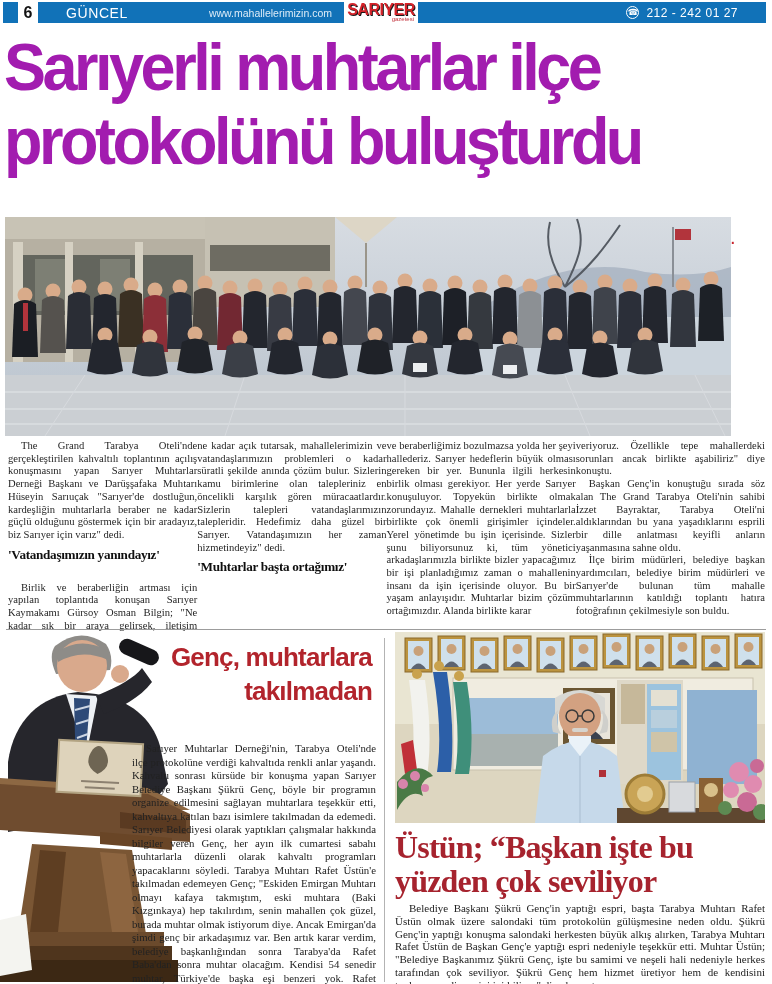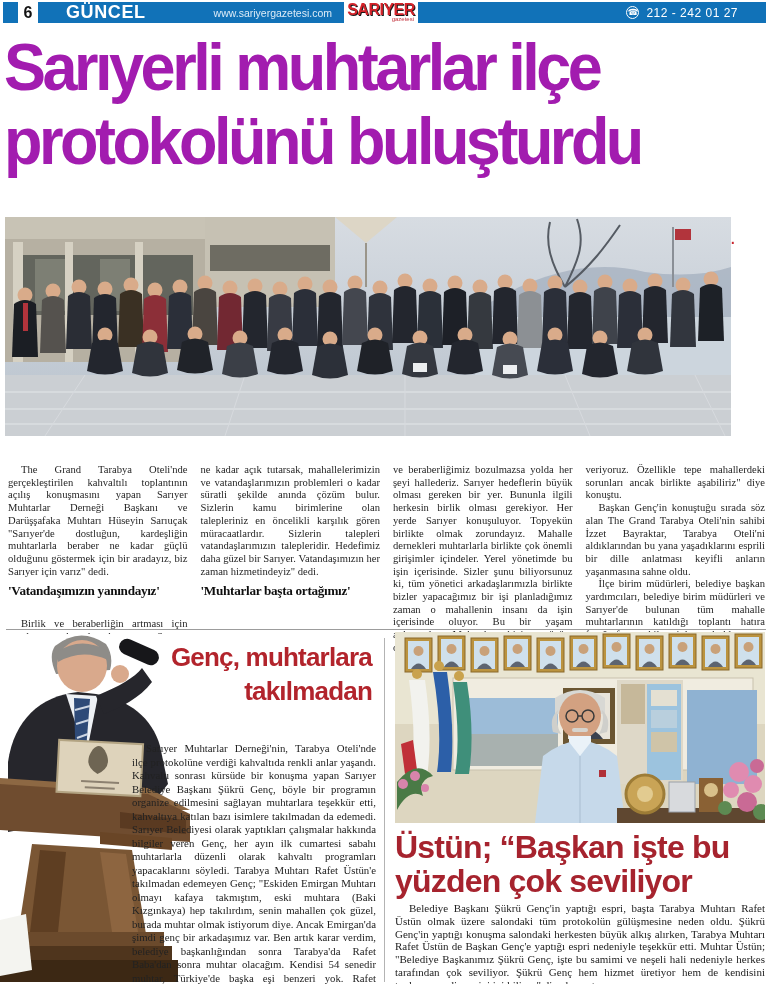--- a/index.html
+++ b/index.html
@@ -8,21 +8,21 @@
           overflow:hidden; font-family:"Liberation Serif", serif; color:#1e1e1e; }
 
   
   .topbar { position:absolute; left:0; top:0; width:772px; height:26px; }
   .sq   { position:absolute; left:3px;  top:2px; width:15px; height:21px; background:#1172b8; }
   .pagenum { position:absolute; left:19px; top:2px; width:18px; height:21px; text-align:center;
              font-family:"Liberation Sans", sans-serif; font-weight:bold; font-size:16px; line-height:21px; color:#121212; }
   .bar { position:absolute; top:2px; height:21px; background:#1172b8; display:flex; align-items:center; }
   .bar1 { left:38px; width:306px; }
   .section { margin-left:28px; color:#fff; font-family:"Liberation Sans", sans-serif;
-             font-weight:bold; font-size:18px; letter-spacing:.6px; }
+             font-weight:normal; font-size:14px; letter-spacing:.6px; }
   .website { margin-left:auto; margin-right:12px; color:#dcebf7; font-family:"Liberation Sans", sans-serif; font-size:10.5px; }
   .logo { position:absolute; left:344px; top:1px; width:74px; height:24px; text-align:center; background:#fff; }
   .logo-title { font-family:"Liberation Sans", sans-serif; font-weight:bold; font-size:16px;
                 color:#d5232a; letter-spacing:-0.5px; text-shadow:1px 1px 0 #1a1a1a; line-height:17px; display:block; }
   .logo-sub { display:block; text-align:right; font-family:"Liberation Sans", sans-serif;
               font-size:6px; color:#c2303a; margin-top:-2px; padding-right:4px; }
   .bar2 { left:418px; width:348px; justify-content:flex-end; padding-right:28px; gap:7px; }
   .phone-badge { width:13px; height:13px; border:1px solid #fff; border-radius:50%; color:#fff;
                  font-size:8.5px; line-height:11px; text-align:center; display:inline-block;
                  font-family:"DejaVu Sans", sans-serif; }
@@ -35,55 +35,55 @@
   .headline span { display:block; transform:scaleY(1.05); transform-origin:top left; }
   .subhead { position:absolute; left:5px; top:187px; width:760px;
              font-family:"Liberation Sans", sans-serif; font-size:20px; letter-spacing:-0.3px; color:#c8232c;margin-top:39px; }
 
   
   .main-photo   { position:absolute; left:5px; top:217px; width:726px; height:219px; }
   .podium-photo { position:absolute; left:0; top:2px; width:200px; height:348px; }
   .office-photo { display:block; width:370px; height:191px; }
 
   
-  .columns { position:absolute; left:8px; top:464px; width:757px; display:flex; gap:13px; }
+  .columns { position:absolute; left:8px; top:440px; width:757px; display:flex; }
   .col { flex:1; font-size:10.6px; line-height:12.7px; text-align:justify; color:#1f1f1f; }
   .col p { text-indent:13px; }
   .col p.ni { text-indent:0; }
   .col h3 { font-size:13.2px; line-height:15px; margin:5px 0 20px; letter-spacing:-0.3px; color:#0f0f0f; }
 
   .hrule { position:absolute; left:6px; top:629px; width:760px; height:1px; background:#9c9c9c; }
 
   
   .bottom { position:absolute; left:0; top:632px; width:772px; height:352px; }
   .vrule  { position:absolute; left:384px; top:6px; width:1px; height:344px; background:#b3b3b3; }
   .cell-left  { position:absolute; left:0; top:0; width:380px; height:352px; }
   .genc-head { position:absolute; left:100px; top:8px; width:272px; text-align:right;
                font-family:"Liberation Sans", sans-serif; font-weight:bold;
                font-size:26px; line-height:34px; letter-spacing:-0.8px; color:#b2242c; }
   .genc-head span { display:block; }
   .genc-body { position:absolute; left:132px; top:110px; width:244px;
                font-size:10.8px; line-height:13.5px; text-align:justify; text-indent:14px; color:#222; }
   .cell-right { position:absolute; left:395px; top:0; width:370px; }
-  .ustun-head { margin-top:7px; font-family:Liberation Sans, sans-serif; font-weight:bold;
+  .ustun-head { margin-top:7px; font-family:Liberation Serif, serif; font-weight:bold;
                 font-size:32px; line-height:34px; letter-spacing:-0.8px; color:#a6232e; }
   .ustun-head span { display:block; }
   .ustun-body { margin-top:4px; font-size:11px; line-height:12.8px; text-align:justify; text-indent:14px; color:#222; }
 </style>
 </head>
 <body>
 
 <div class="page">
 
   <header class="topbar">
     <div class="sq"></div>
     <div class="pagenum">6</div>
     <div class="bar bar1">
       <span class="section">GÜNCEL</span>
-      <span class="website">www.sariyergazetesi.com</span>
+      <span class="website">www.mahallelerimizin.com</span>
     </div>
     <div class="logo">
       <span class="logo-title">SARIYER</span>
       <span class="logo-sub">gazetesi</span>
     </div>
     <div class="bar bar2">
       <span class="phone-badge">☎</span>
       <span class="phone">212 - 242 01 27</span>
     </div>
   </header>

